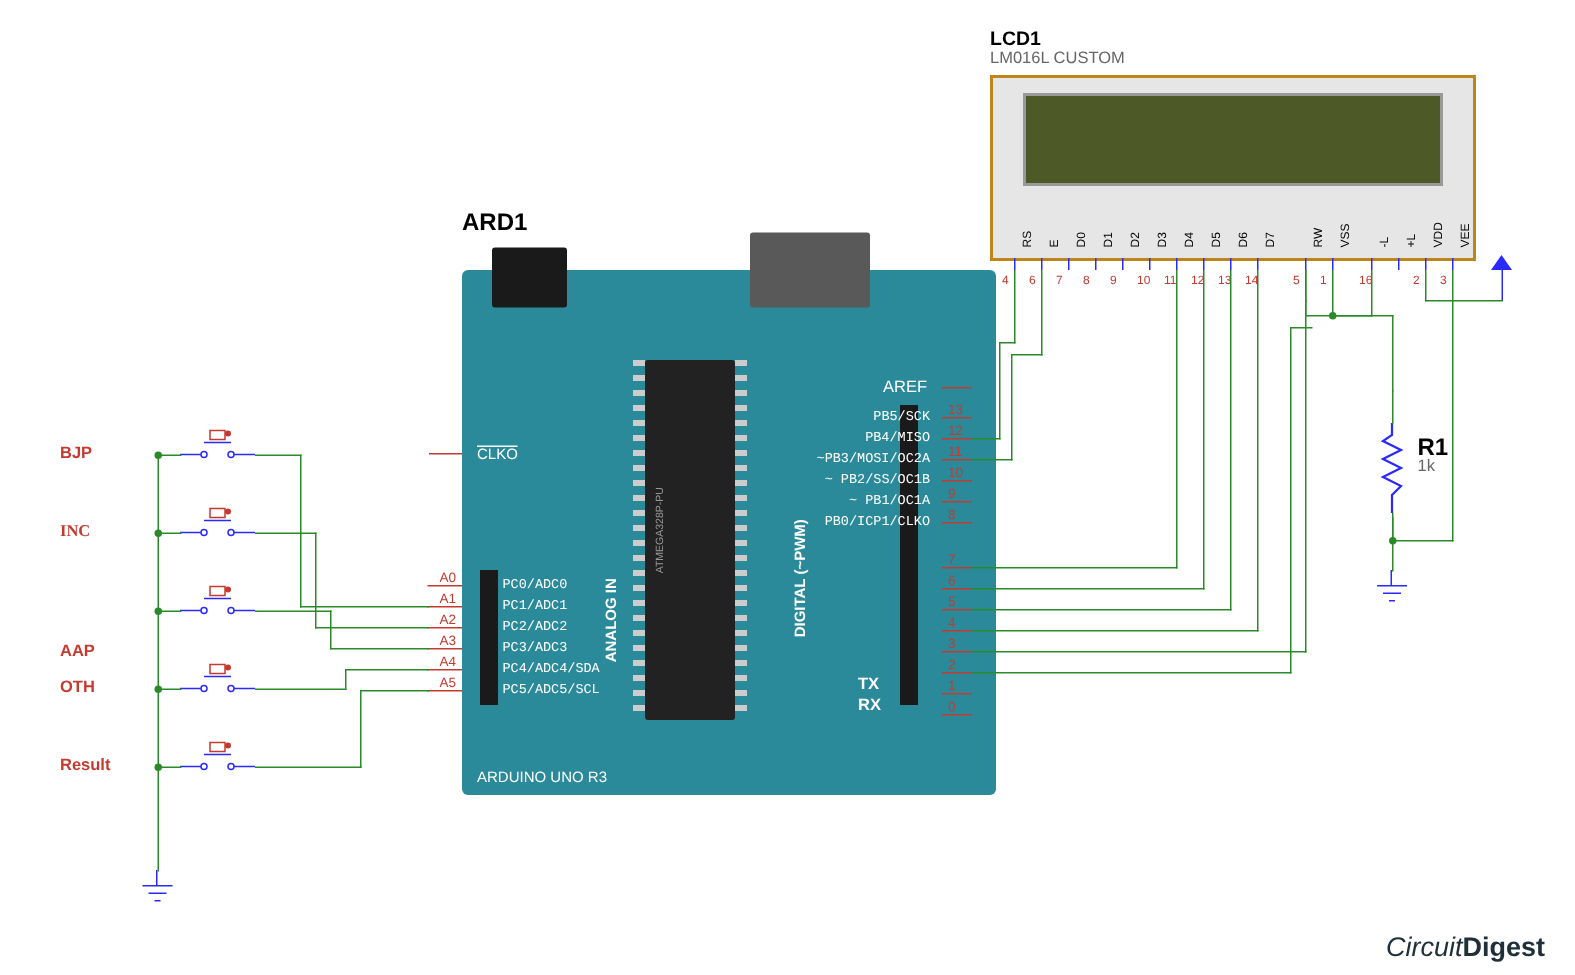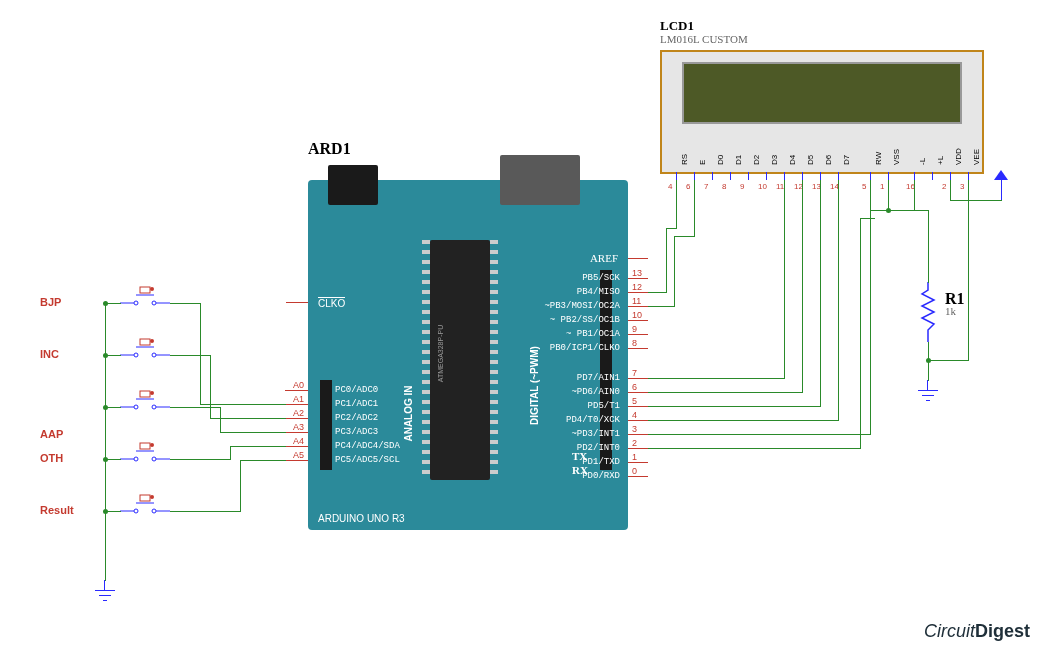--- a/index.html
+++ b/index.html
@@ -10,37 +10,36 @@
   .canvas {
     position: relative;
     width: 1050px;
     height: 650px;
     background: #fff;
   }
   .label {
     position: absolute;
     font-size: 11px;
     color: #000;
-    font-family: Liberation Serif, serif;
   }
   .label.bold {
     font-weight: bold;
     font-size: 16px;
   }
   .btn-label {
     position: absolute;
     font-size: 11px;
     font-weight: bold;
     color: #c43a2f;
   }
   .arduino {
     position: absolute;
     left: 308px;
     top: 180px;
-    width: 320px;
+    width: 356px;
     height: 350px;
     background: #2b8a9a;
     border-radius: 4px;
   }
   .arduino-name {
     position: absolute;
     bottom: 6px;
     left: 10px;
     color: #fff;
     font-size: 10px;
@@ -268,30 +267,20 @@
 
   <div class="pinrow right" style="left:420px;top:272px">
     <div class="pin">PB5/SCK</div>
     <div class="pin">PB4/MISO</div>
     <div class="pin">~PB3/MOSI/OC2A</div>
     <div class="pin">~ PB2/SS/OC1B</div>
     <div class="pin">~ PB1/OC1A</div>
     <div class="pin">PB0/ICP1/CLKO</div>
   </div>
 
-  <div class="pinrow right" style="left:420px;top:372px">
-    <div class="pin">PD7/AIN1</div>
-    <div class="pin">~PD6/AIN0</div>
-    <div class="pin">PD5/T1</div>
-    <div class="pin">PD4/T0/XCK</div>
-    <div class="pin">~PD3/INT1</div>
-    <div class="pin">PD2/INT0</div>
-    <div class="pin">PD1/TXD</div>
-    <div class="pin">PD0/RXD</div>
-  </div>
 
   <span class="label" style="left:572px;top:450px;color:#fff;font-weight:bold">TX</span>
   <span class="label" style="left:572px;top:464px;color:#fff;font-weight:bold">RX</span>
 
   <span class="label bold" style="left:660px;top:18px;font-size:13px">LCD1</span>
   <span class="label" style="left:660px;top:33px;color:#666">LM016L CUSTOM</span>
   <div class="lcd-wrap">
     <div class="lcd-screen"></div>
   </div>
 
@@ -455,21 +444,21 @@
         <line x1="36" y1="18" x2="50" y2="18" stroke="#2a2aff"></line>
         <line x1="16" y1="10" x2="34" y2="10" stroke="#2a2aff"></line>
         <rect x="20" y="2" width="10" height="6" fill="none" stroke="#c43a2f"></rect>
         <circle cx="32" cy="4" r="2" fill="#c43a2f"></circle>
       </svg></div>
     <div class="wire h" style="left: 170px; top: 303px; width: 31px;"></div>
     <div class="wire v" style="left: 200px; top: 303px; height: 102px;"></div>
     <div class="wire h" style="left: 200px; top: 404px; width: 86px;"></div>
     <div class="wire h" style="left: 105px; top: 303px; width: 16px;"></div>
     <div class="dot" style="left: 105px; top: 303px;"></div>
-    <span class="btn-label" style="left: 40px; top: 348px;">INC</span>
+    <span class="btn-label" style="left: 40px; top: 348px; font-family: Liberation Serif, serif;">INC</span>
     <div class="button-sym" style="left: 120px; top: 337px;"><svg width="50" height="24" viewBox="0 0 50 24">
         <line x1="0" y1="18" x2="14" y2="18" stroke="#2a2aff"></line>
         <circle cx="16" cy="18" r="2" fill="none" stroke="#2a2aff"></circle>
         <circle cx="34" cy="18" r="2" fill="none" stroke="#2a2aff"></circle>
         <line x1="36" y1="18" x2="50" y2="18" stroke="#2a2aff"></line>
         <line x1="16" y1="10" x2="34" y2="10" stroke="#2a2aff"></line>
         <rect x="20" y="2" width="10" height="6" fill="none" stroke="#c43a2f"></rect>
         <circle cx="32" cy="4" r="2" fill="#c43a2f"></circle>
       </svg></div>
     <div class="wire h" style="left: 170px; top: 355px; width: 41px;"></div>

